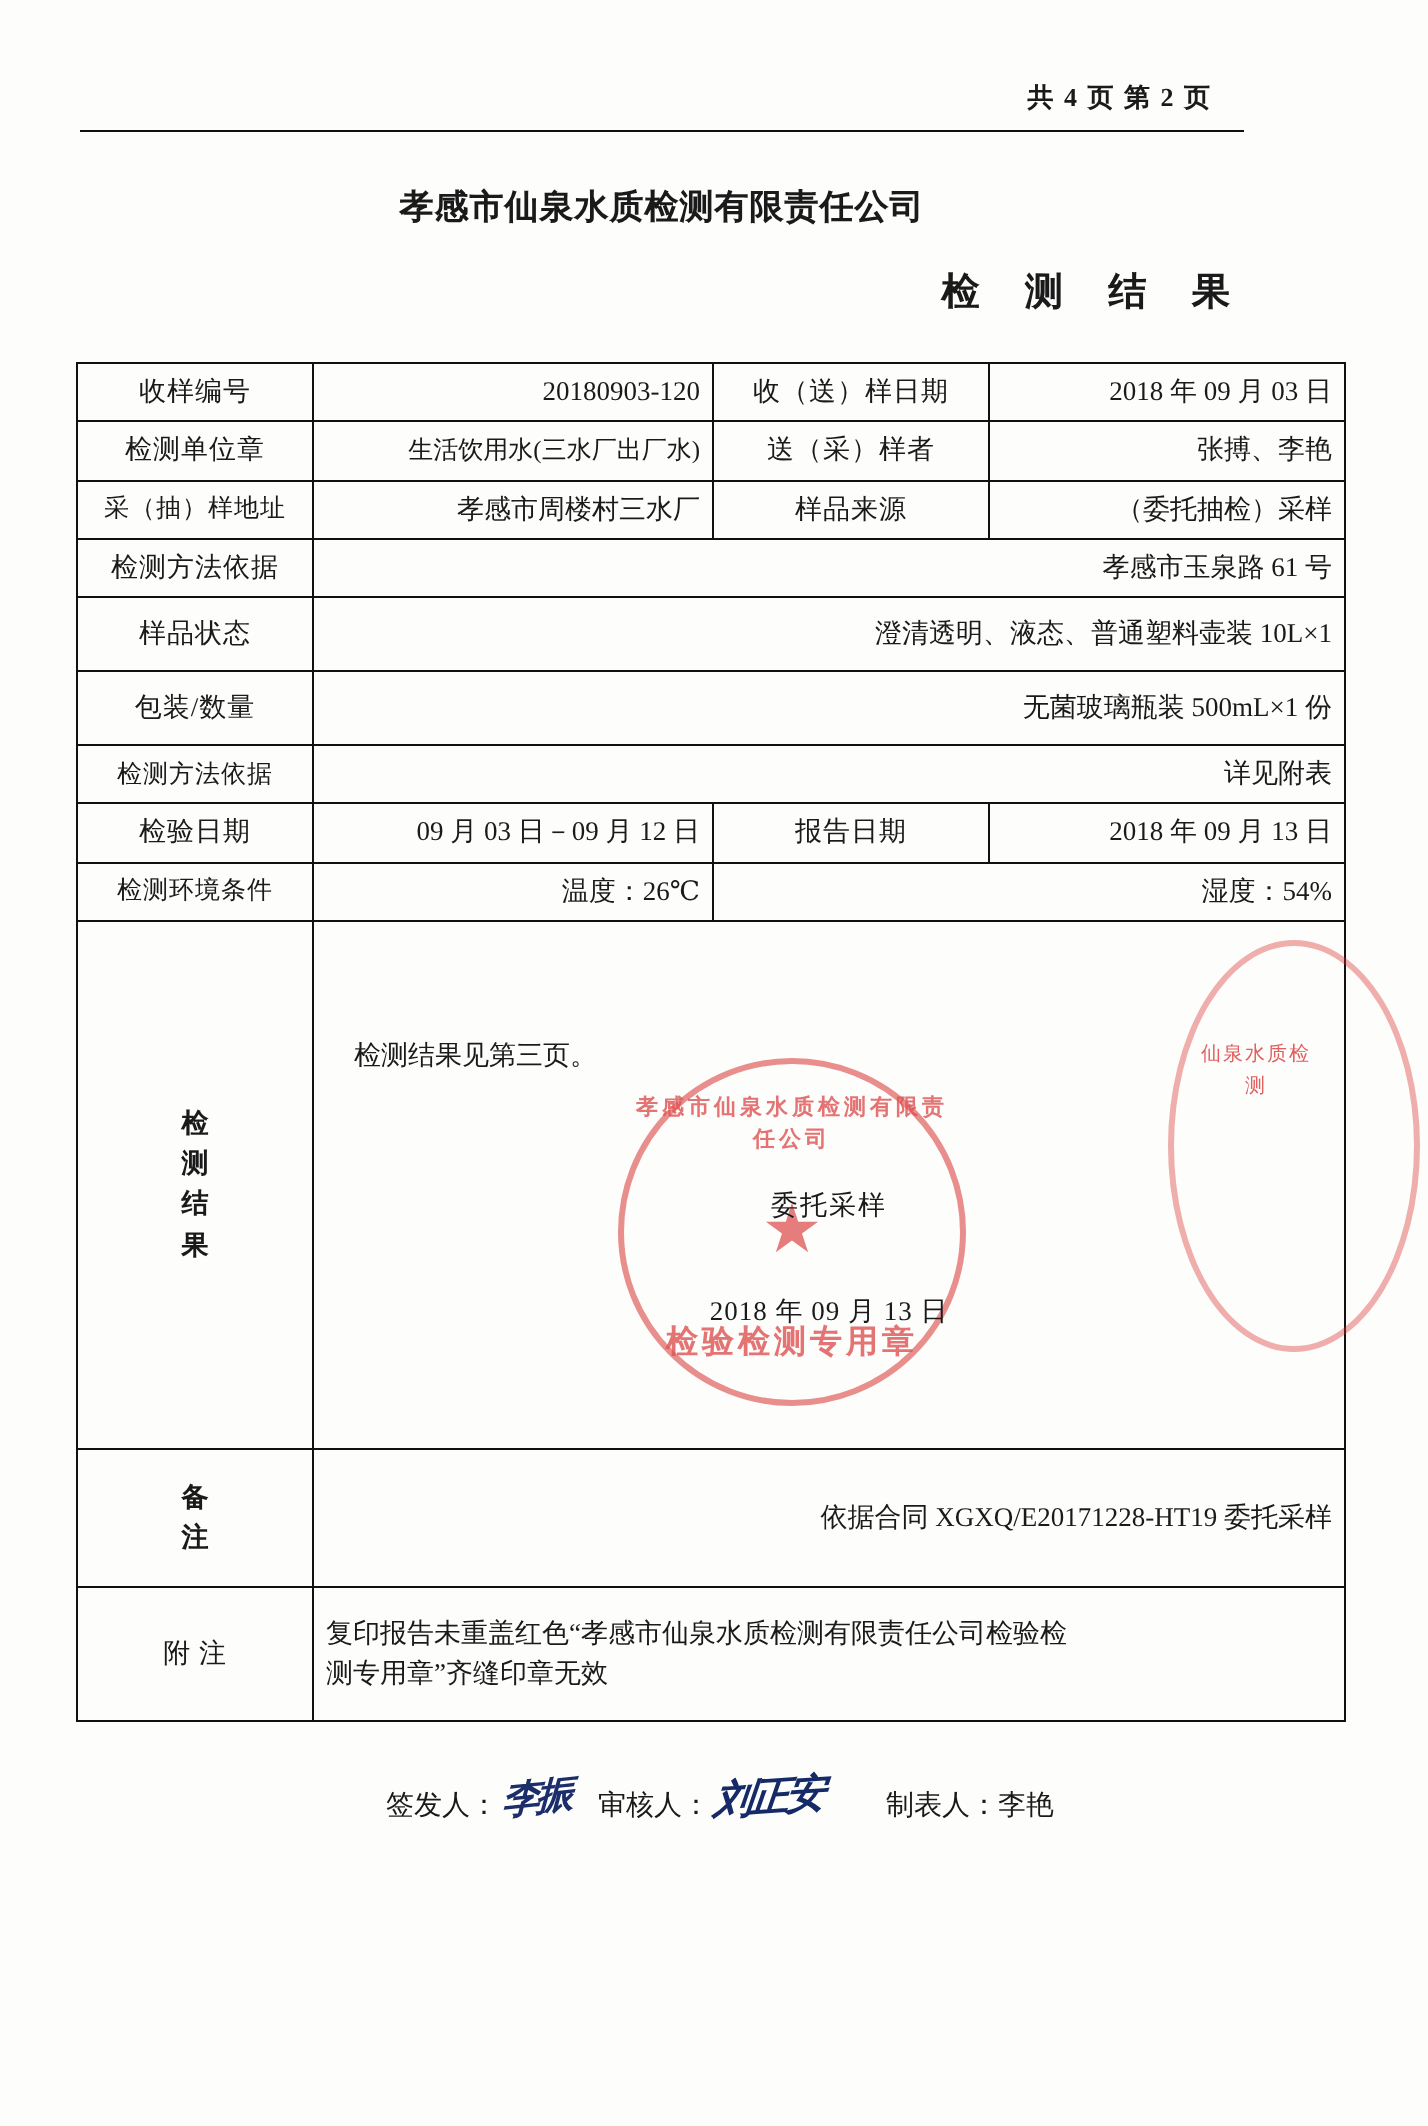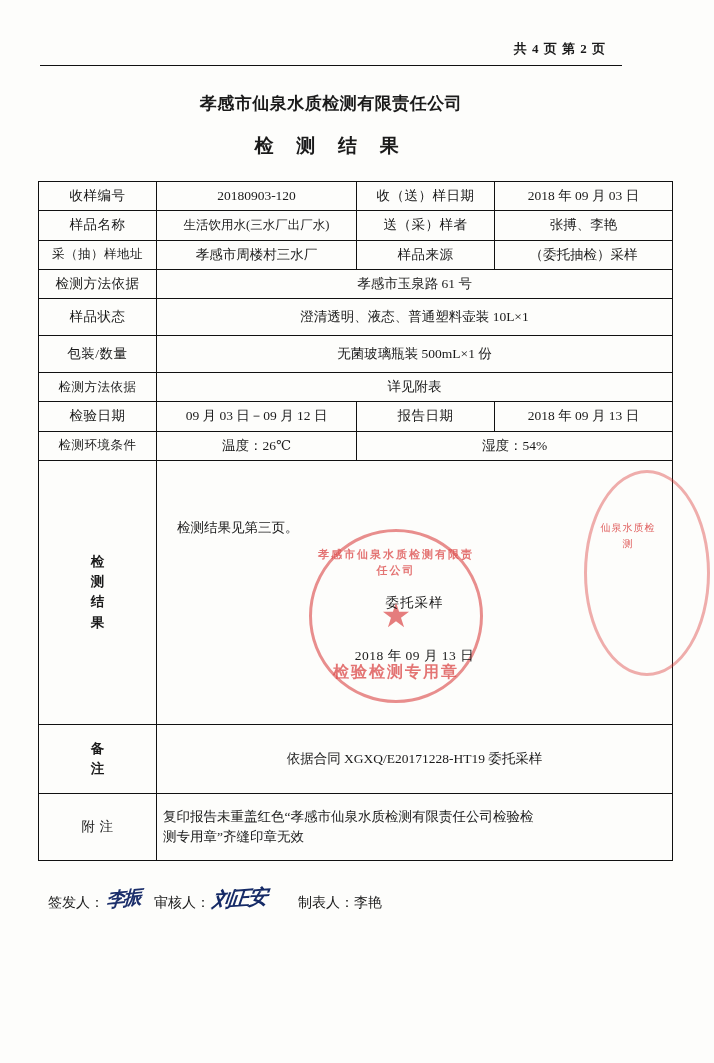--- a/index.html
+++ b/index.html
@@ -37,21 +37,21 @@
     margin-right: 2px;
   }
   .company {
     text-align: center;
     font-size: 17px;
     font-weight: bold;
     margin-top: 26px;
     letter-spacing: 0.5px;
   }
   .doc-title {
-    text-align: center;
+    text-align: right;
     font-size: 19px;
     font-weight: bold;
     margin-top: 18px;
     letter-spacing: 9px;
   }
   table.main {
     margin: 22px auto 0 auto;
     border-collapse: collapse;
     width: 634px;
     table-layout: fixed;
@@ -62,21 +62,21 @@
     padding: 4px 6px;
     vertical-align: middle;
     line-height: 1.5;
   }
   .lbl {
     text-align: center;
     font-weight: normal;
     letter-spacing: 0.5px;
     white-space: nowrap;
   }
-  .ctr { text-align: center; }
+  .ctr { text-align: right; }
   .row-h { height: 26px; }
   .vert-label {
     text-align: center;
     font-weight: bold;
     letter-spacing: 0;
     line-height: 2.6;
     font-size: 14px;
   }
   .result-body {
     position: relative;
@@ -178,20 +178,21 @@
   }
   .footer {
     margin: 24px auto 16px auto;
     width: 634px;
     font-size: 14px;
     display: flex;
     align-items: flex-end;
     gap: 4px;
     padding-left: 10px;
     box-sizing: border-box;
+    justify-content: center;
   }
   .footer .seg {
     display: flex;
     align-items: flex-end;
     white-space: nowrap;
   }
   .sig {
     display: inline-block;
     font-family: "DejaVu Serif", serif;
     font-style: italic;
@@ -228,21 +229,21 @@
       <col style="width:178px">
     </colgroup>
     <tbody>
       <tr class="row-h">
         <td class="lbl">收样编号</td>
         <td class="ctr">20180903-120</td>
         <td class="lbl">收（送）样日期</td>
         <td class="ctr">2018 年 09 月 03 日</td>
       </tr>
       <tr class="row-h">
-        <td class="lbl">样品名称</td>
+        <td class="lbl">检测单位章</td>
         <td class="ctr" style="font-size:12.5px;">生活饮用水(三水厂出厂水)</td>
         <td class="lbl">送（采）样者</td>
         <td class="ctr">张搏、李艳</td>
       </tr>
       <tr class="row-h">
         <td class="lbl" style="font-size:12.5px;">采（抽）样地址</td>
         <td class="ctr">孝感市周楼村三水厂</td>
         <td class="lbl">样品来源</td>
         <td class="ctr">（委托抽检）采样</td>
       </tr>

